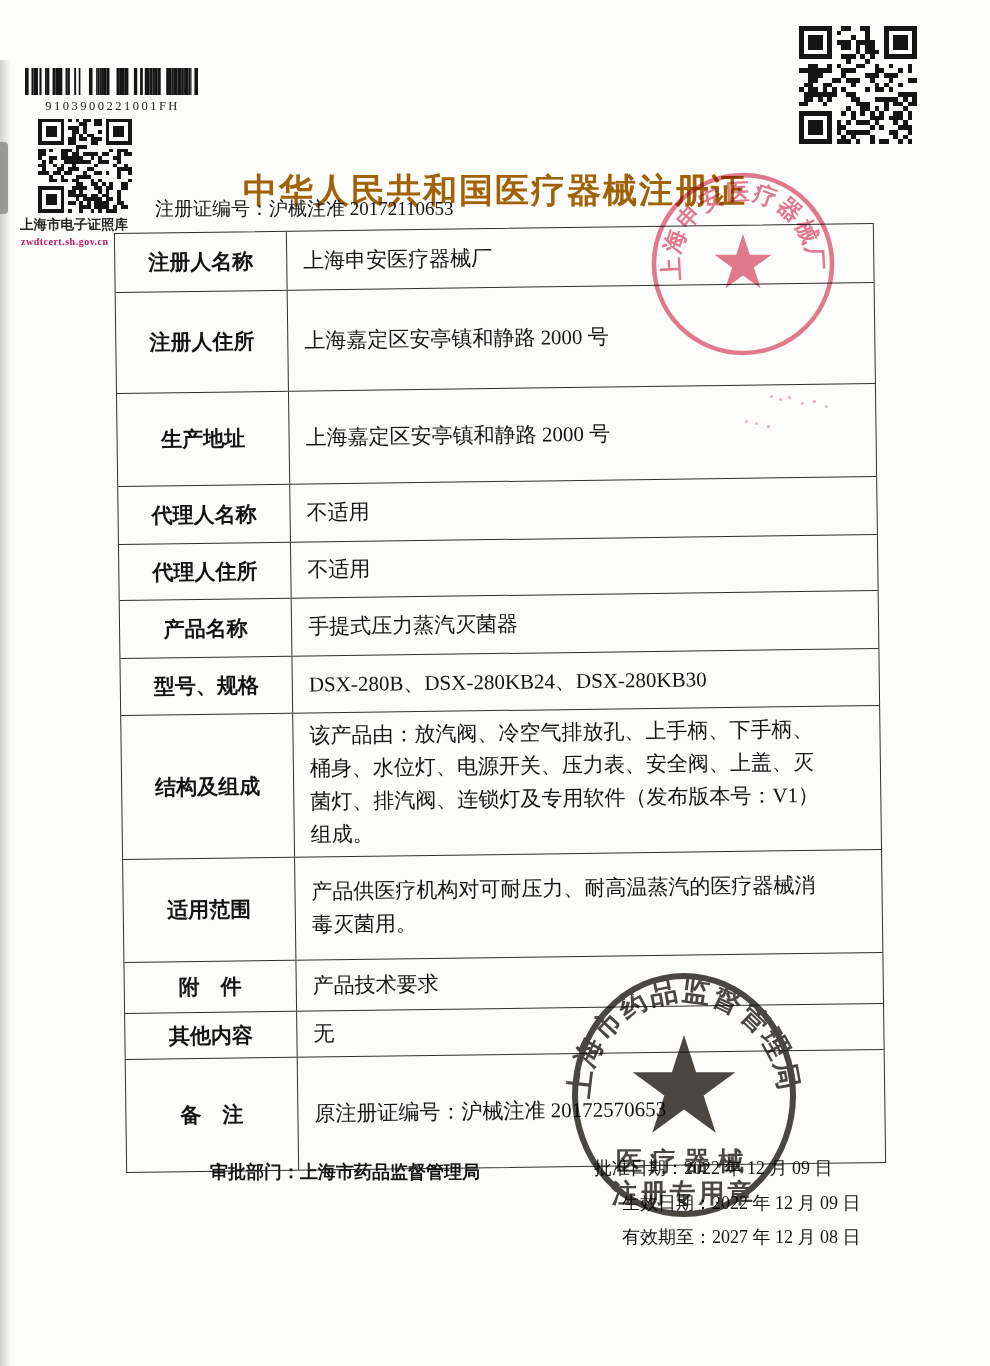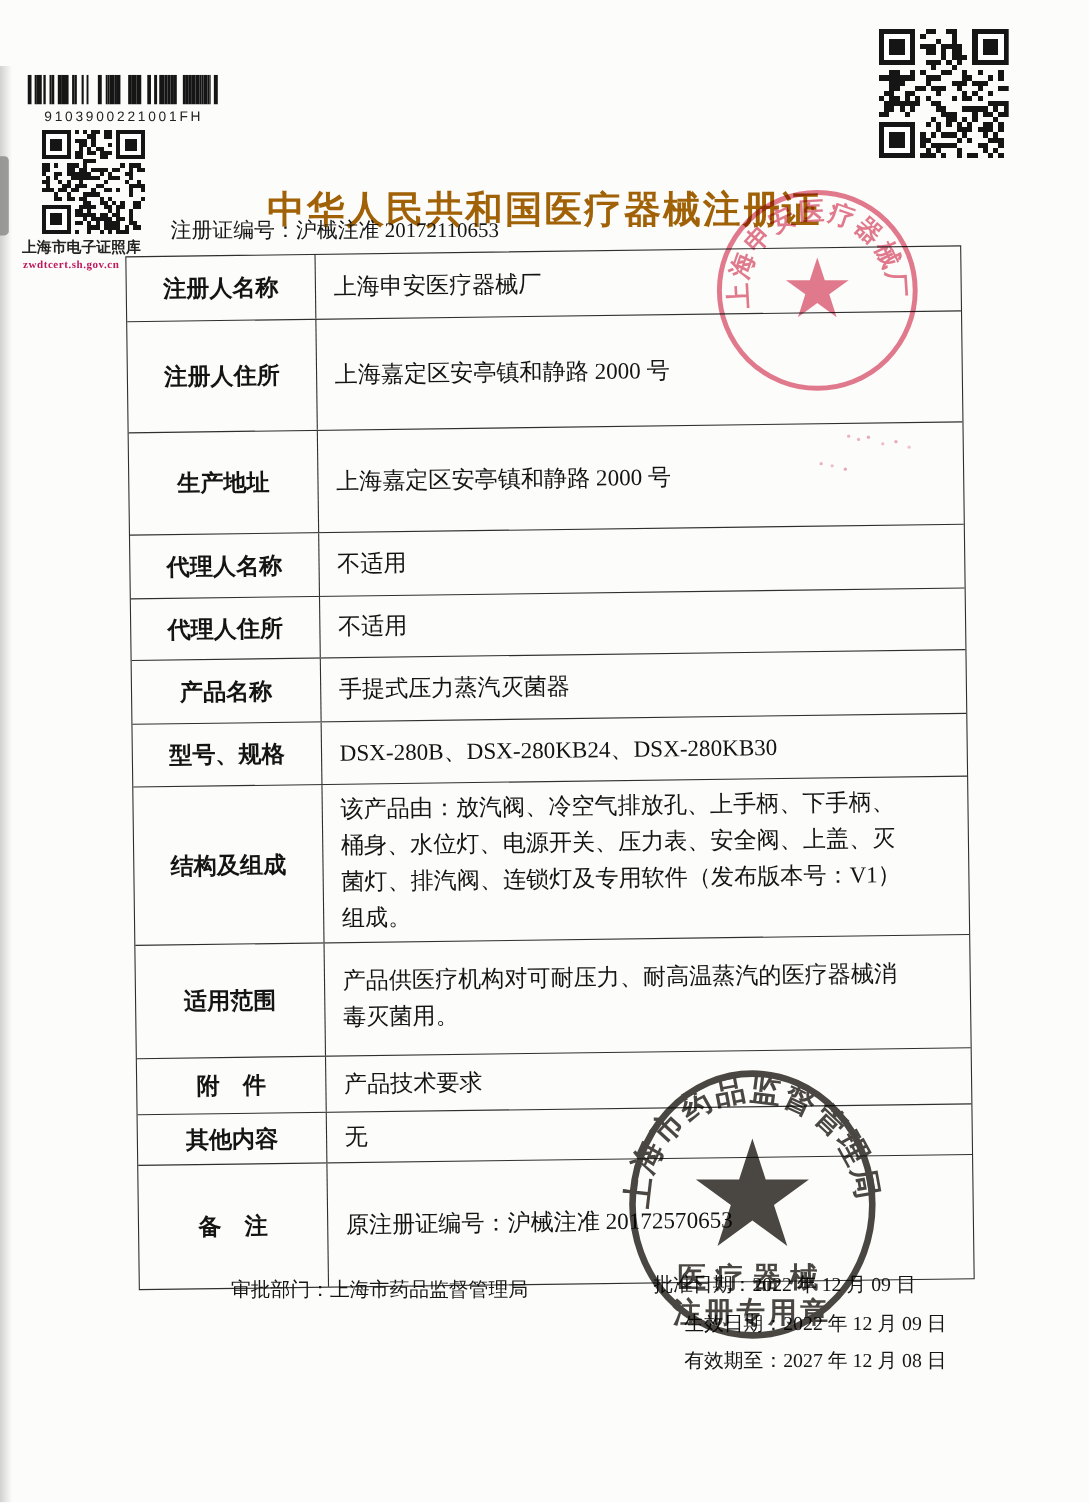--- a/index.html
+++ b/index.html
@@ -9,21 +9,21 @@
     font-family:"Liberation Serif",serif;color:#1b1b1b;
   }
   
   .edge-streak{position:absolute;left:0;top:60px;width:11px;height:1306px;
     background:linear-gradient(to right,rgba(110,110,108,.30),rgba(110,110,108,0));pointer-events:none;}
   .edge-smudge{position:absolute;left:0;top:142px;width:8px;height:72px;background:#8c8c8a;
     border-radius:0 4px 4px 0;opacity:.85;}
   
   .barcode{position:absolute;left:25px;top:68px;width:173px;height:27px;}
   .barcode-number{position:absolute;left:15px;top:99px;width:195px;text-align:center;
-    font-family:Liberation Sans, sans-serif;font-size:12.5px;letter-spacing:2.5px;color:#222;}
+    font-family:Liberation Serif, serif;font-size:12.5px;letter-spacing:2.5px;color:#222;}
   .qr{position:absolute;}
   .qr-left{left:38px;top:118px;width:94px;height:95px;}
   .qr-right{left:799px;top:24px;width:118px;height:122px;}
   .eqr-cap1{position:absolute;left:20px;top:216px;font-family:Liberation Mono, monospace;
     font-weight:700;font-size:13.5px;color:#242424;}
   .eqr-cap2{position:absolute;left:21px;top:236px;font-weight:700;font-size:10px;color:#be185d;letter-spacing:.5px;}
   .title{position:absolute;left:0;top:145px;width:100%;text-align:center;
     font-family:"Liberation Sans",sans-serif;font-weight:700;font-size:34px;letter-spacing:2px;color:#a16207;}
   .cert-no{position:absolute;left:155px;top:196px;font-size:19px;color:#161616;}
   
@@ -33,21 +33,21 @@
   .row{display:flex;border-bottom:1.5px solid #2f2f2f;}
   .row:last-child{border-bottom:none;}
   .cell{box-sizing:border-box;}
   .cell.label{width:172px;border-right:1.5px solid #2f2f2f;display:flex;align-items:center;
     justify-content:center;text-align:center;
     font-family:"Liberation Sans",sans-serif;font-weight:600;font-size:21px;color:#141414;}
   .cell.value{flex:1;display:flex;align-items:center;padding:6px 14px 6px 16px;font-size:21px;color:#141414;}
   .cell.value .vtext{display:block;max-width:512px;line-height:33px;}
   
   .foot{position:absolute;font-size:18px;color:#161616;}
-  .f-dept{left:210px;top:1160px;}
+  .f-dept{left:210px;top:1160px;font-weight:bold;}
   .f-approve{left:594px;top:1156px;}
   .f-effect{left:622px;top:1191px;}
   .f-expiry{left:622px;top:1225px;text-align:right;}
   
   .stamp{position:absolute;mix-blend-mode:multiply;pointer-events:none;}
   .stamp-red{left:645px;top:166px;width:196px;height:196px;opacity:.88;}
   .stamp-black{left:560px;top:965px;width:248px;height:260px;opacity:.85;}
   .stamp text{font-family:"Liberation Sans",sans-serif;font-weight:700;}
   .speckle{position:absolute;width:3px;height:3px;border-radius:50%;background:#e59cab;opacity:.75;}
   .speckle.s1{left:770px;top:395px;box-shadow:9px 3px 0 #e59cab,18px 1px 0 #dd8fa2,31px 7px 0 #e8a7b5,43px 5px 0 #dd8fa2,55px 10px 0 #eab0bc;}

